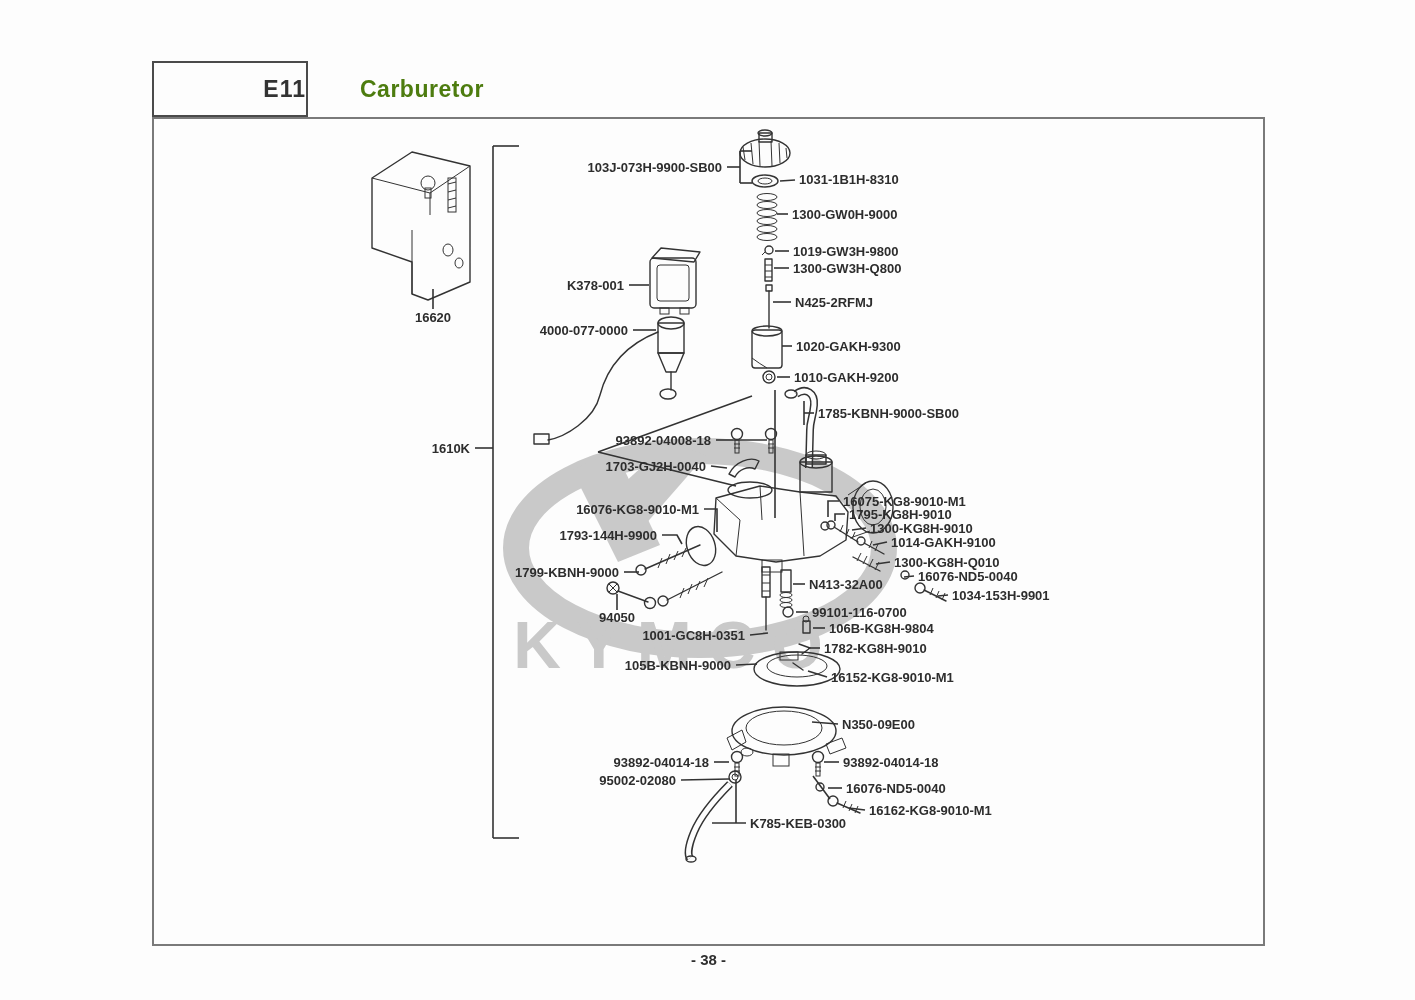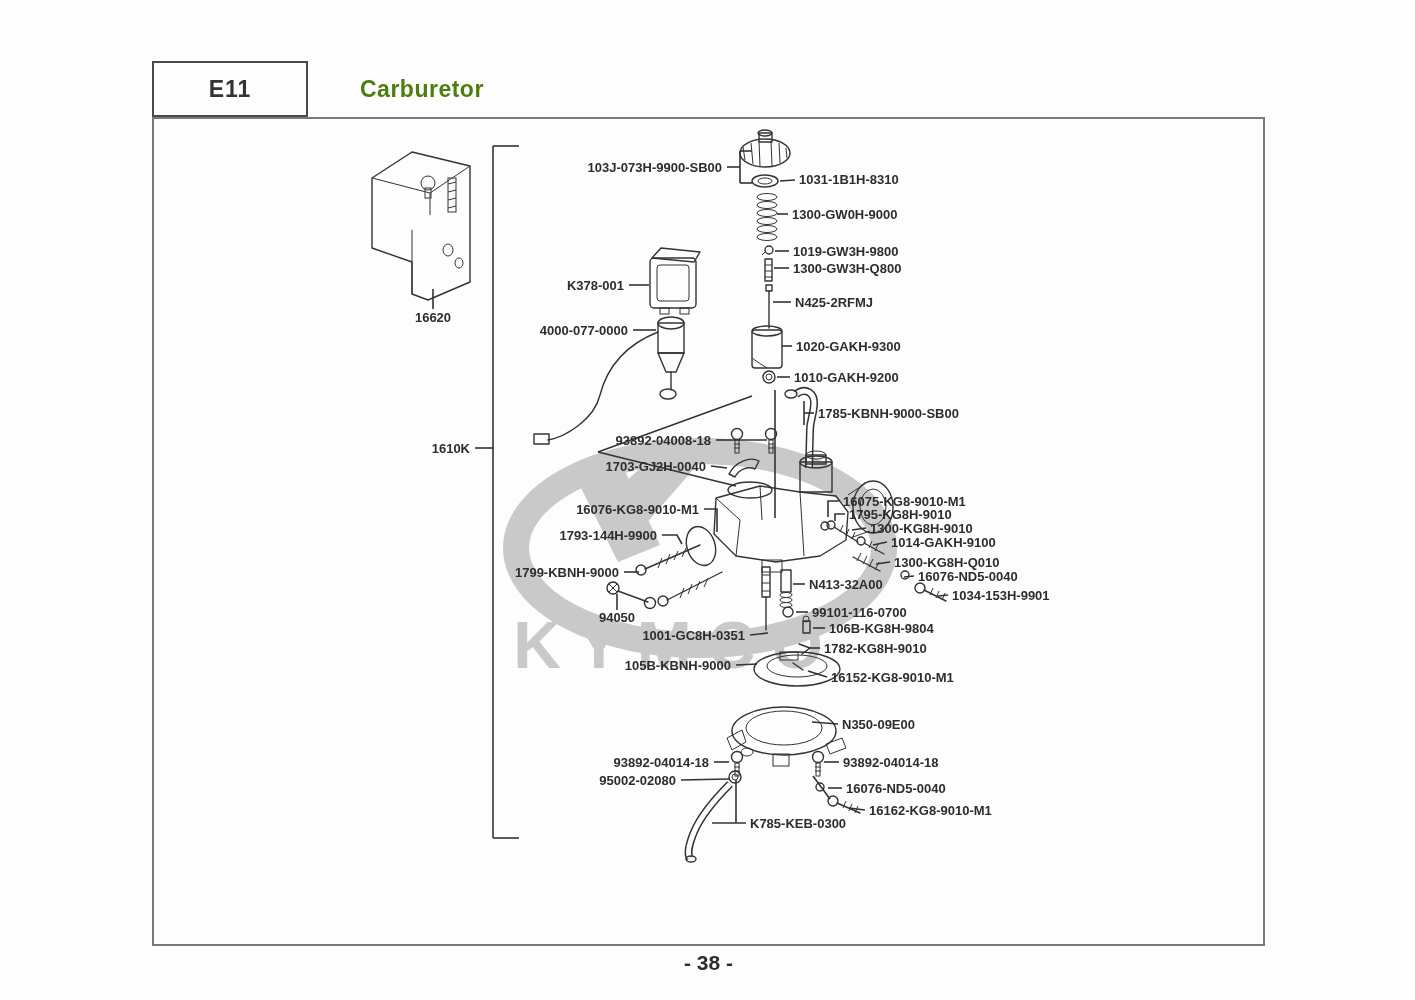--- a/index.html
+++ b/index.html
@@ -6,35 +6,35 @@
     --line:#333333; --label:#2d2d2d; --frame:#7a7a7a; --watermark:#c9c9c9;
   }
   html,body{margin:0;padding:0;background:#ffffff;}
   #page{
     position:relative; width:1415px; height:1000px; overflow:hidden;
     font-family:"Liberation Sans", sans-serif; background:#fdfdfd;
   }
   .code-box{
     position:absolute; left:152px; top:61px; width:156px; height:56px;
     border:2px solid #4a4a4a; box-sizing:border-box;
-    display:flex; align-items:center; justify-content:center;
+    display:flex; align-items:center; justify-content:flex-end;
     background:#fdfdfd;
   }
   .code-box span{font-size:23px; font-weight:bold; color:#333; letter-spacing:1px;}
   .page-title{
     position:absolute; left:360px; top:76px; font-size:23px; font-weight:bold;
     color:#4d7c0f; letter-spacing:0.5px;
   }
   .frame{
     position:absolute; left:152px; top:117px; width:1113px; height:829px;
     border:2.5px solid var(--frame); box-sizing:border-box;
   }
   .page-number{
     position:absolute; left:152px; top:951px; width:1113px; text-align:center;
-    font-size:21px; font-weight:bold; color:#2e2e2e;
+    font-size:15px; font-weight:bold; color:#2e2e2e;
   }
   svg#diagram-svg{position:absolute; left:0; top:0;}
   .art{stroke:var(--line); fill:none; stroke-width:1.4; stroke-linecap:round; stroke-linejoin:round;}
   .art-thin{stroke:var(--line); fill:none; stroke-width:1;}
   .tube{stroke:var(--line); fill:none; stroke-width:8;}
   .tube-core{stroke:#fdfdfd; fill:none; stroke-width:5;}
   .wm{fill:var(--watermark);}
   .wm-ring{stroke:var(--watermark); fill:none; stroke-width:26;}
   .wm-text{fill:var(--watermark); font-weight:bold; font-size:66px; letter-spacing:16px;}
   .lbl{fill:var(--label); font-weight:bold; font-size:13px;}

